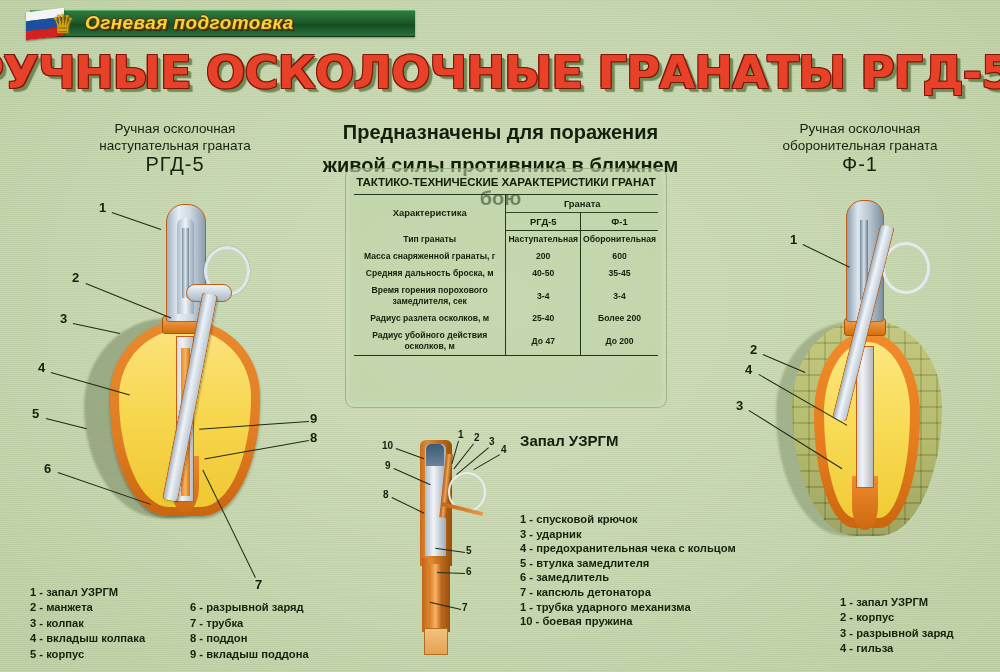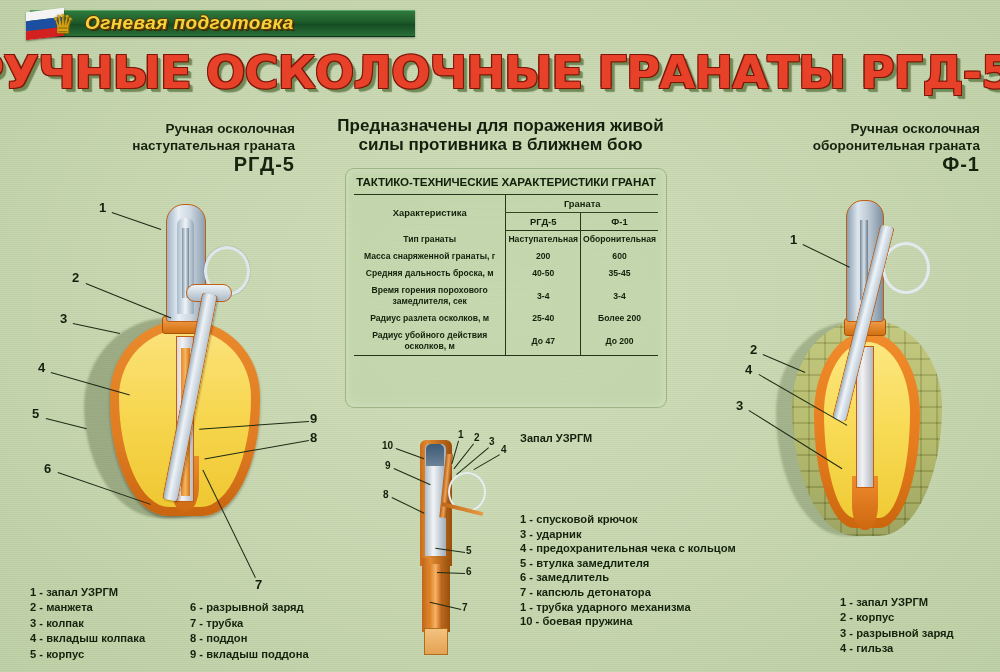--- a/index.html
+++ b/index.html
@@ -86,44 +86,44 @@
     text-shadow:
       -1px -1px 0 #7e1608, 1px -1px 0 #7e1608,
       -1px 1px 0 #7e1608, 1px 1px 0 #7e1608,
       3px 3px 0 #6f8a52, 4px 4px 1px rgba(60,80,40,0.55);
     white-space: nowrap;
   }
 
   
   .grenade-caption {
     position: absolute;
-    text-align: right;
+    text-align: center;
     color: #16240f;
     font-size: 13.5px;
-    font-weight: bold;
+    font-weight: normal;
     line-height: 17px;
   }
   .grenade-caption .model {
     display: block;
     margin-top: 2px;
     font-size: 20px;
     letter-spacing: 1px;
   }
   #caption-left  { left: 55px;  top: 120px; width: 240px; }
   #caption-right { left: 740px; top: 120px; width: 240px; }
 
   
   #purpose {
     position: absolute;
     left: 318px; top: 116px;
     width: 365px;
     text-align: center;
-    font-size: 17px;
-    font-weight: bold;
-    line-height: 19px;
+    font-size: 20px;
+    font-weight: bold;
+    line-height: 33px;
     color: #13200d;
   }
 
   
   #table-panel {
     position: absolute;
     left: 345px; top: 168px;
     width: 320px; height: 238px;
     background: rgba(190,212,166,0.55);
     border: 1px solid rgba(120,150,95,0.5);
@@ -160,21 +160,21 @@
   table.spec .thin-bot   { border-bottom: 1.1px solid #2c4522; }
   table.spec td.char     { text-align: center; }
   table.spec .hdr-group  { font-size: 9.4px; font-weight: bold; }
   table.spec .hdr-char   { font-size: 9.4px; font-weight: bold; }
   table.spec .hdr-model  { font-size: 9.4px; font-weight: bold; }
 
   
   #fuze-title {
     position: absolute;
     left: 520px; top: 432px;
-    font-size: 11px;
+    font-size: 15px;
     font-weight: bold;
     color: #13200d;
   }
   #fuze-legend {
     position: absolute;
     left: 520px; top: 512px;
     font-size: 11.2px;
     font-weight: bold;
     color: #14230d;
     line-height: 14.6px;

